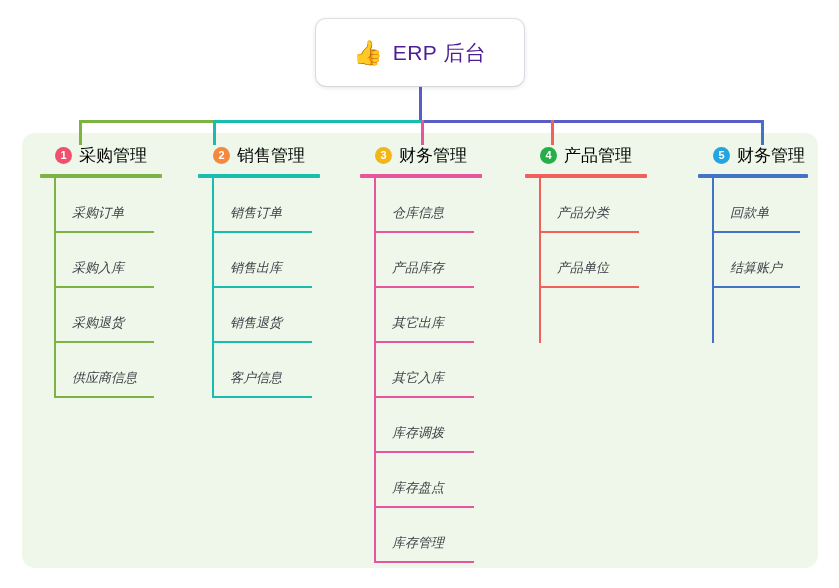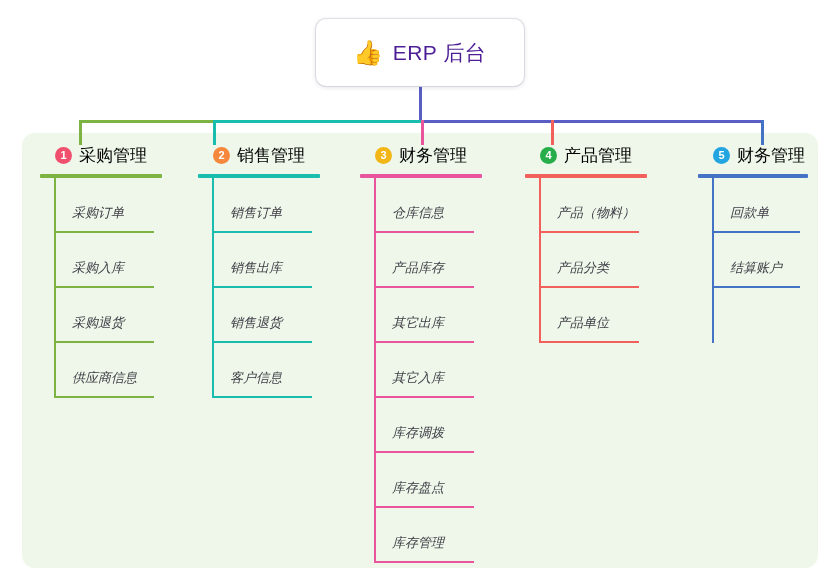--- a/index.html
+++ b/index.html
@@ -251,24 +251,20 @@
       </div>
       <div class="col" style="left: 525px; width: 122px;">
         <div class="col-head">
           <span class="badge" style="background: rgb(39, 173, 74);">4</span>
           <span class="col-title">产品管理</span>
         </div>
         <div class="col-underline" style="background: rgb(242, 96, 92); width: 122px;"></div>
         <div class="col-body" style="height: 165px;">
           <div class="trunk" style="background: rgb(242, 96, 92); height: 165px;"></div>
           <div class="leaf">
-            <span class="leaf-text">产品（物料）</span>
-            <div class="leaf-rule" style="background: rgb(242, 96, 92); width: 100px;"></div>
-          </div>
-          <div class="leaf">
             <span class="leaf-text">产品分类</span>
             <div class="leaf-rule" style="background: rgb(242, 96, 92); width: 100px;"></div>
           </div>
           <div class="leaf">
             <span class="leaf-text">产品单位</span>
             <div class="leaf-rule" style="background: rgb(242, 96, 92); width: 100px;"></div>
           </div>
         </div>
       </div>
       <div class="col" style="left: 698px; width: 110px;">

